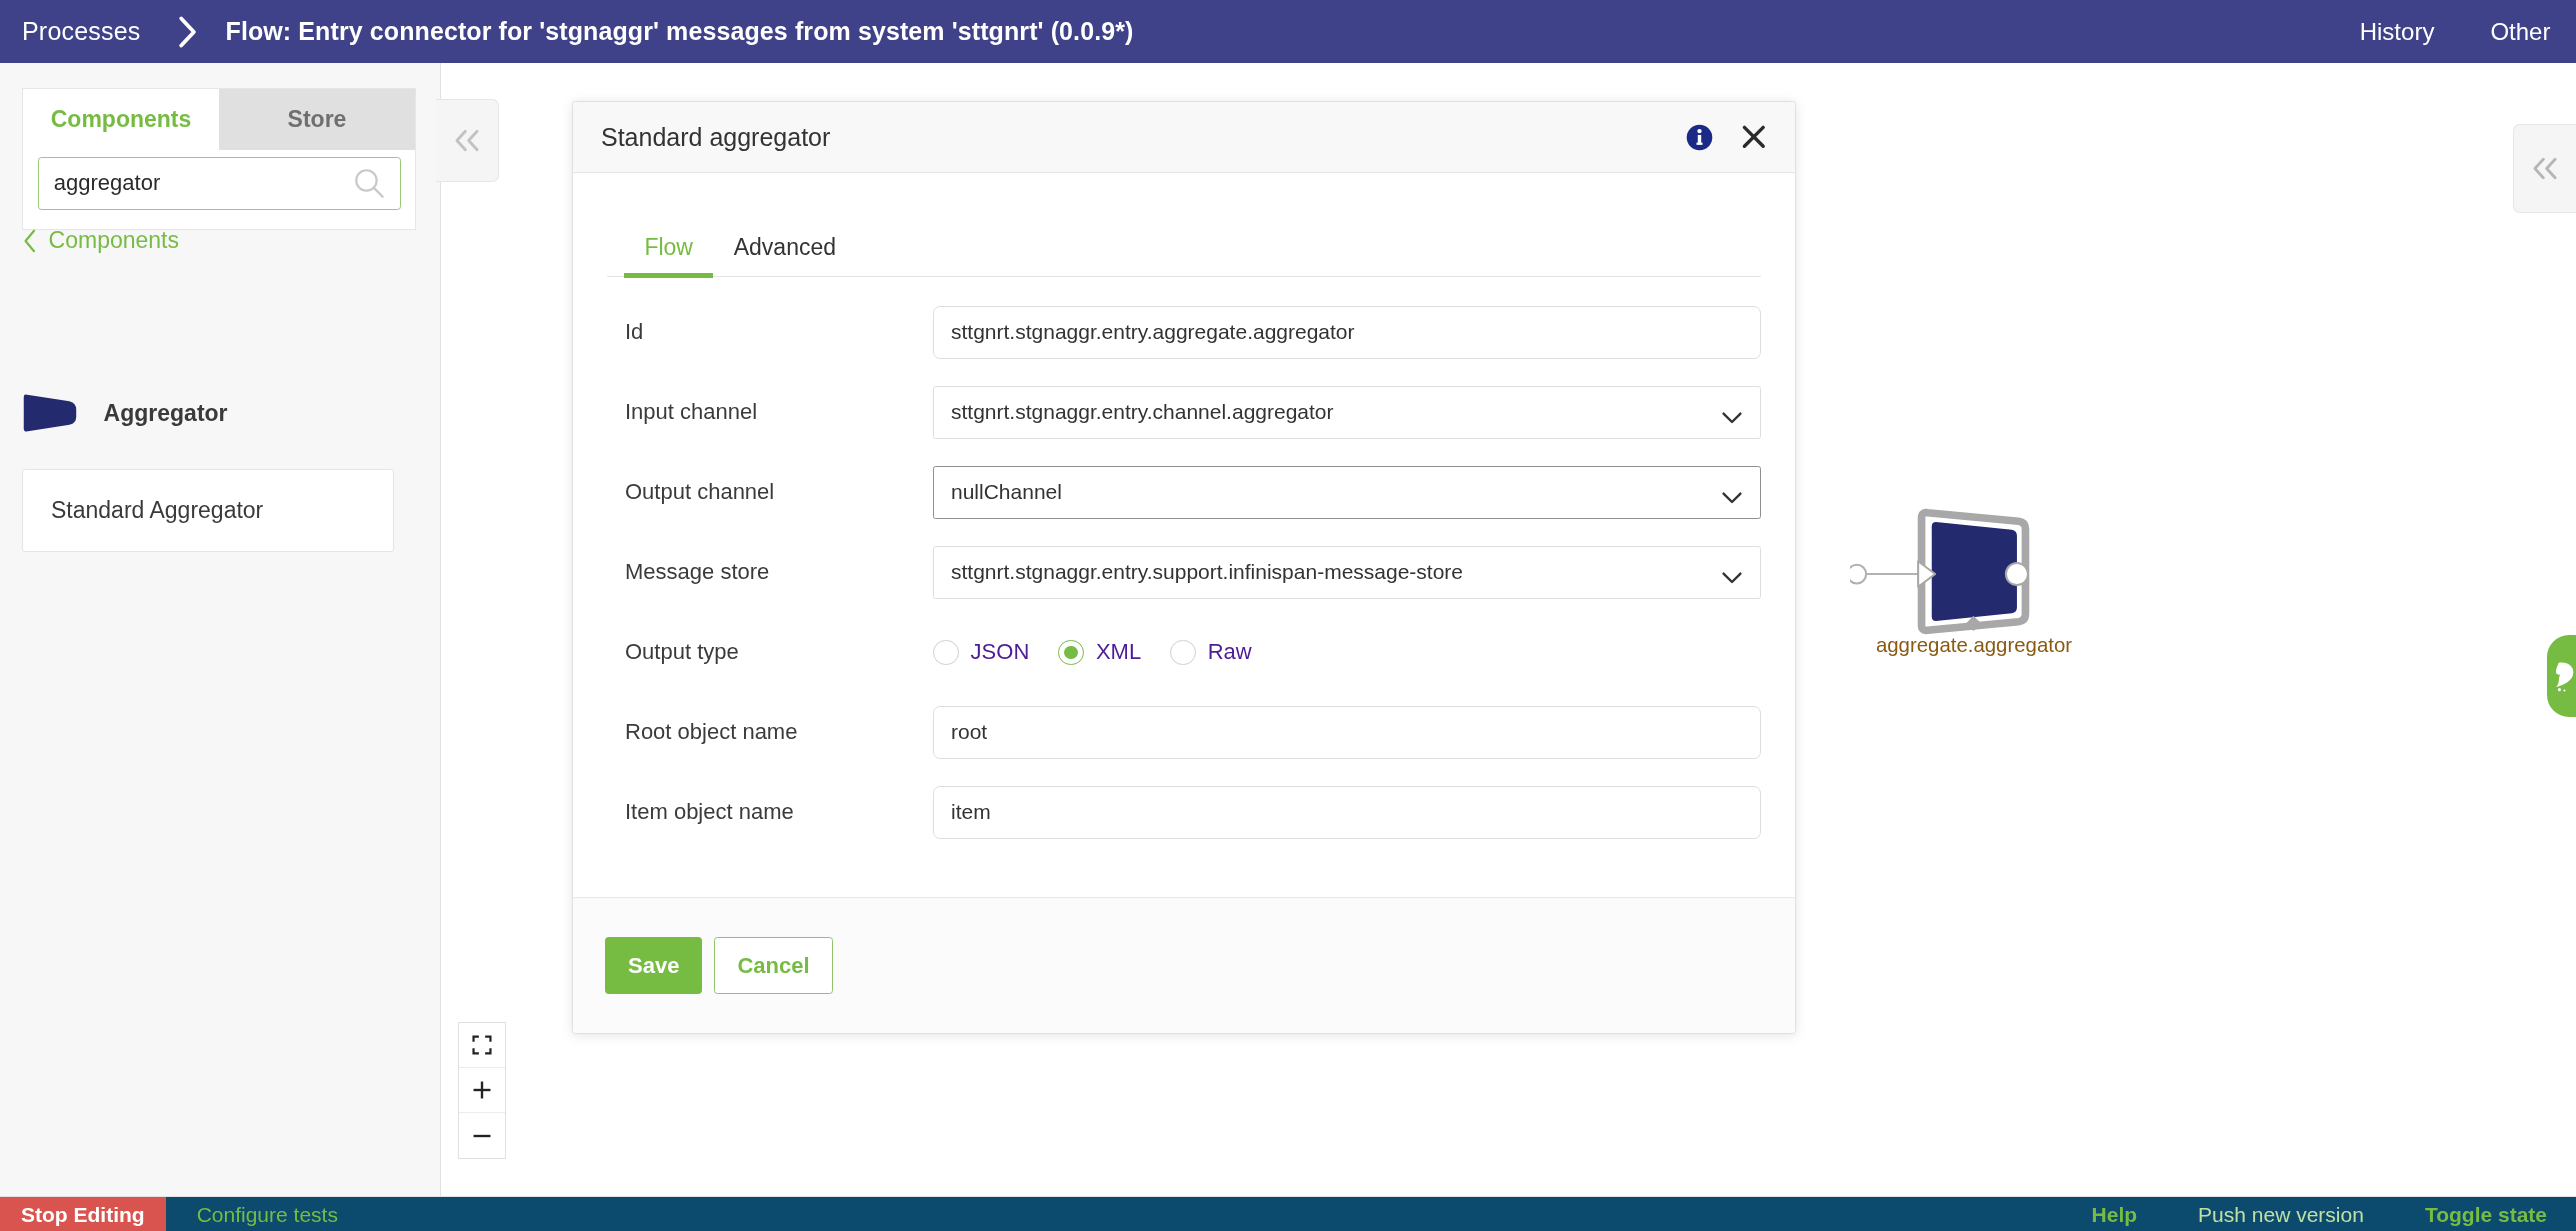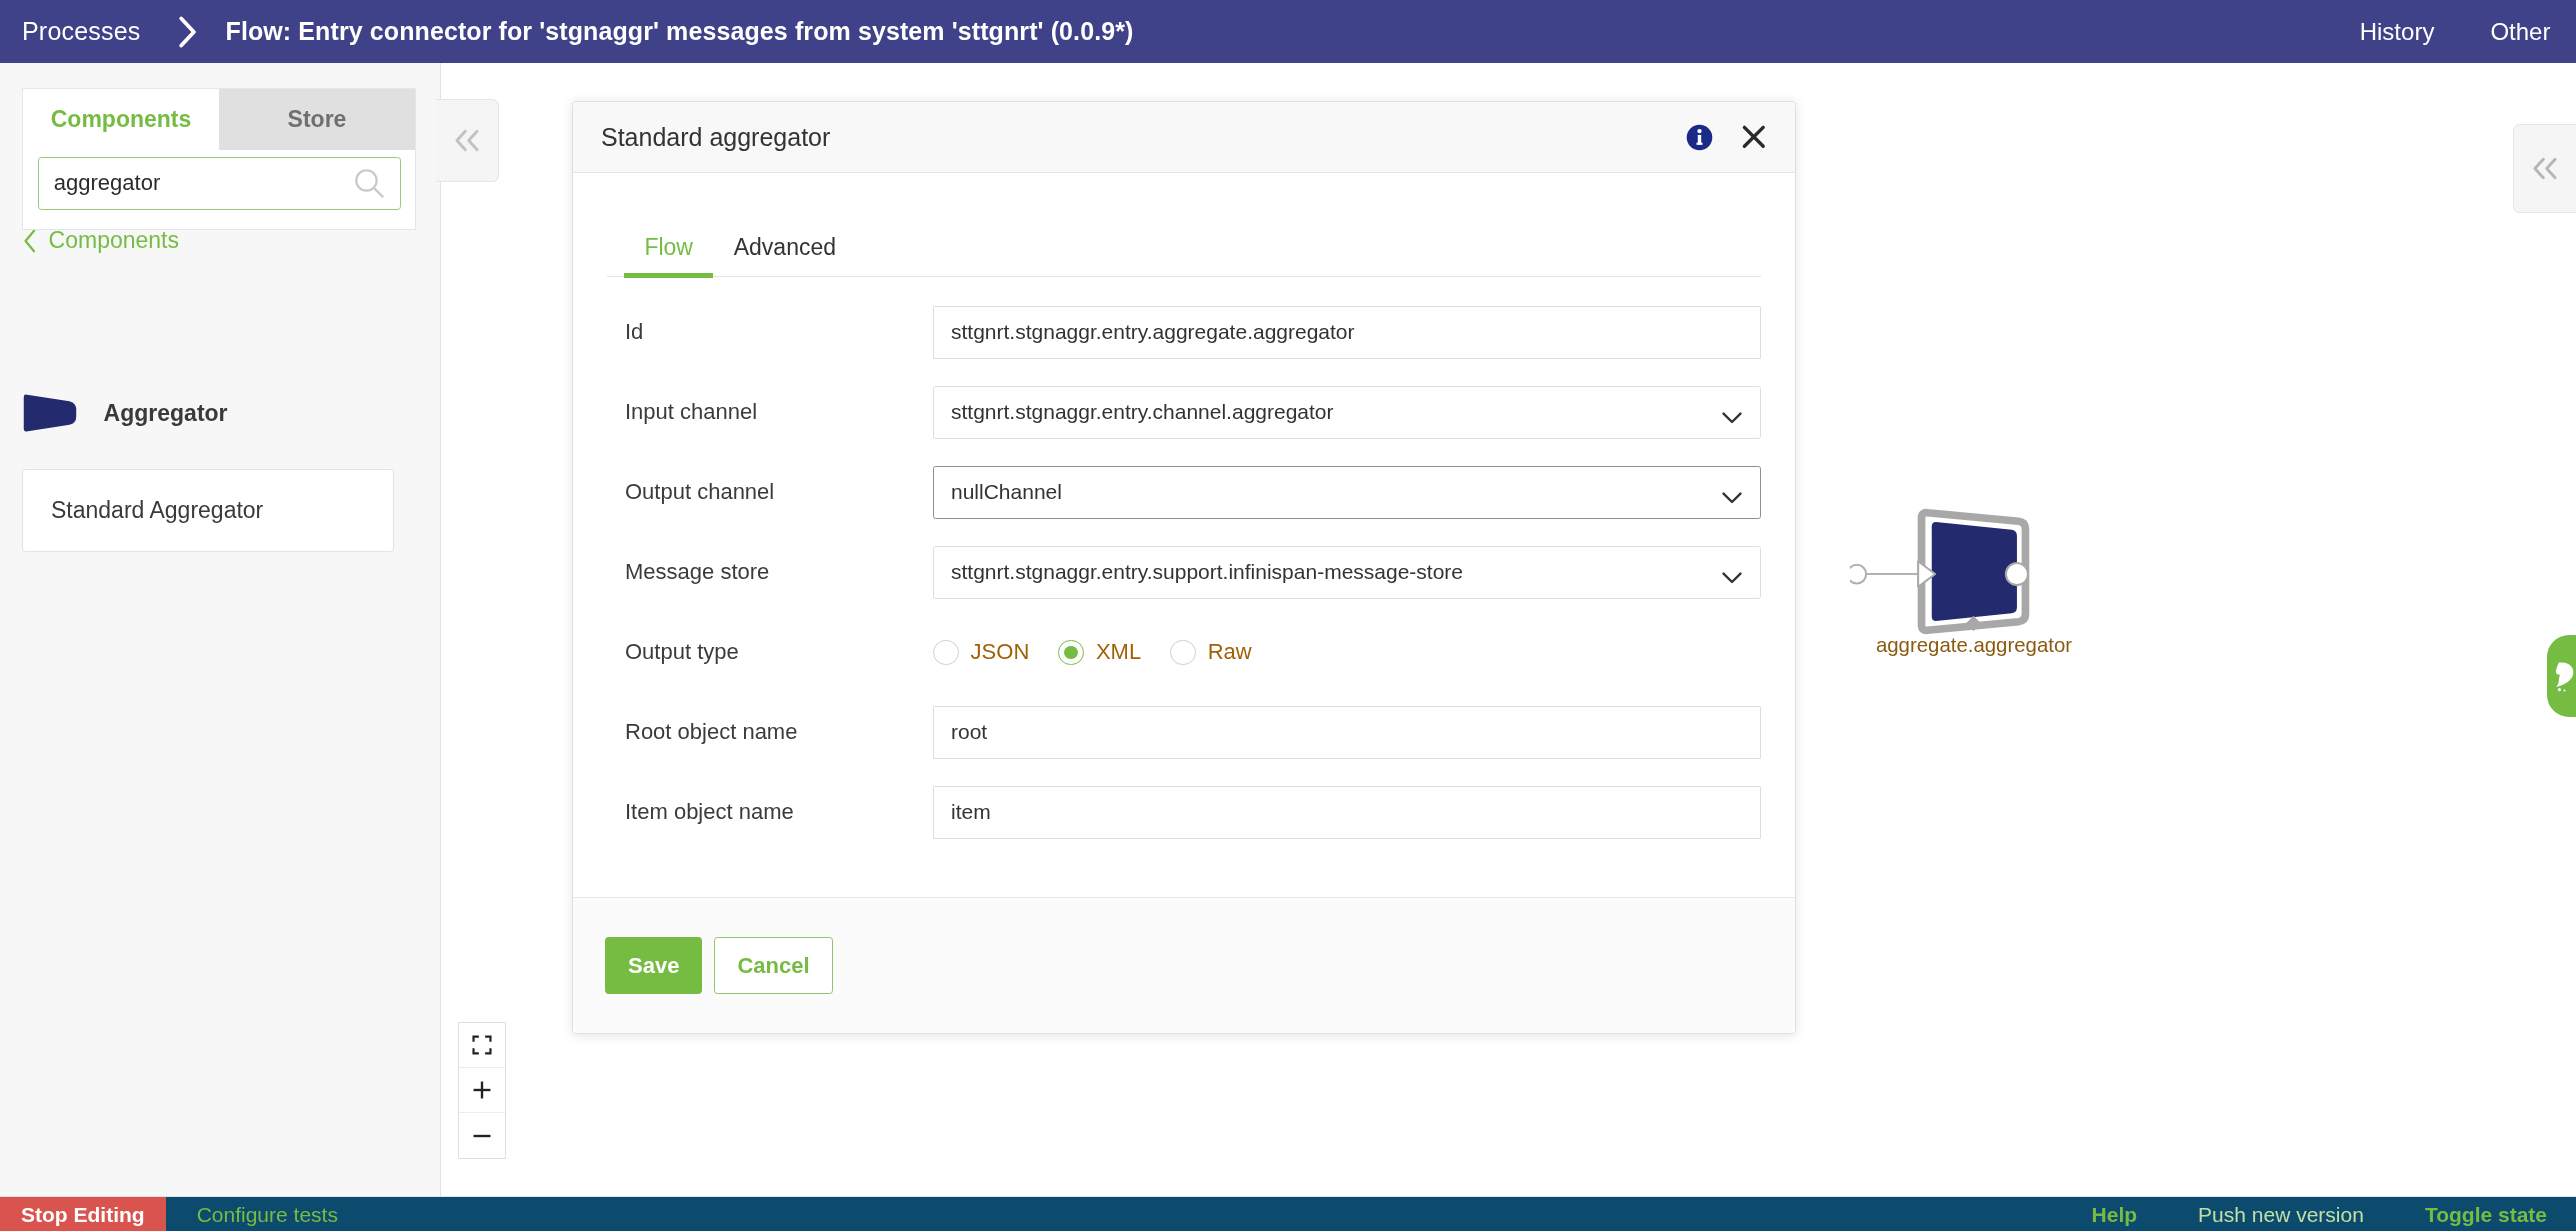--- a/index.html
+++ b/index.html
@@ -189,21 +189,21 @@
   }
   .form-label {
     width: 305px; font-size: 22px; color: #3b3b3b; flex-shrink: 0;
     padding-left: 18px;
   }
   .field {
     position: relative; flex: 1; max-width: 859px;
   }
   .field input.txt {
     width: 100%; height: 53px;
-    border: 0.9px solid #dedede; border-radius: 1px;
+    border: 0.9px solid #dedede; border-radius: 7px;
     font-family: "Liberation Sans", sans-serif; font-size: 21px;
     color: #333333; padding: 0 17px; background: #ffffff;
     outline: none;
   }
   .select-box {
     width: 100%; height: 53px;
     border: 0.9px solid #dedede; border-radius: 2.6px;
     display: flex; align-items: center; padding: 0 17px;
     font-size: 21px; color: #333333; background: #ffffff; cursor: pointer;
   }
@@ -220,21 +220,21 @@
     width: 25.6px; height: 25.6px; border-radius: 50%;
     border: 1.7px solid #cfcfcf; background: #ffffff;
     display: flex; align-items: center; justify-content: center;
     flex-shrink: 0;
   }
   .radio-dot.checked { border-color: #76bc43; }
   .radio-dot.checked::after {
     content: ""; width: 13.6px; height: 13.6px; border-radius: 50%;
     background: #76bc43;
   }
-  .radio-label { font-size: 22px; color: #a16207; }
+  .radio-label { font-size: 22px; color: #4c1d95; }
 
   .modal-footer {
     position: absolute; left: 0; bottom: 0; width: 100%; height: 136px;
     border-top: 0.9px solid #e8e8e8; background: #fbfbfb;
     display: flex; align-items: center; padding-left: 32px; gap: 12px;
     border-radius: 0 0 3.4px 3.4px;
   }
   .btn {
     font-family: "Liberation Sans", sans-serif;
     font-size: 22px; font-weight: bold;

